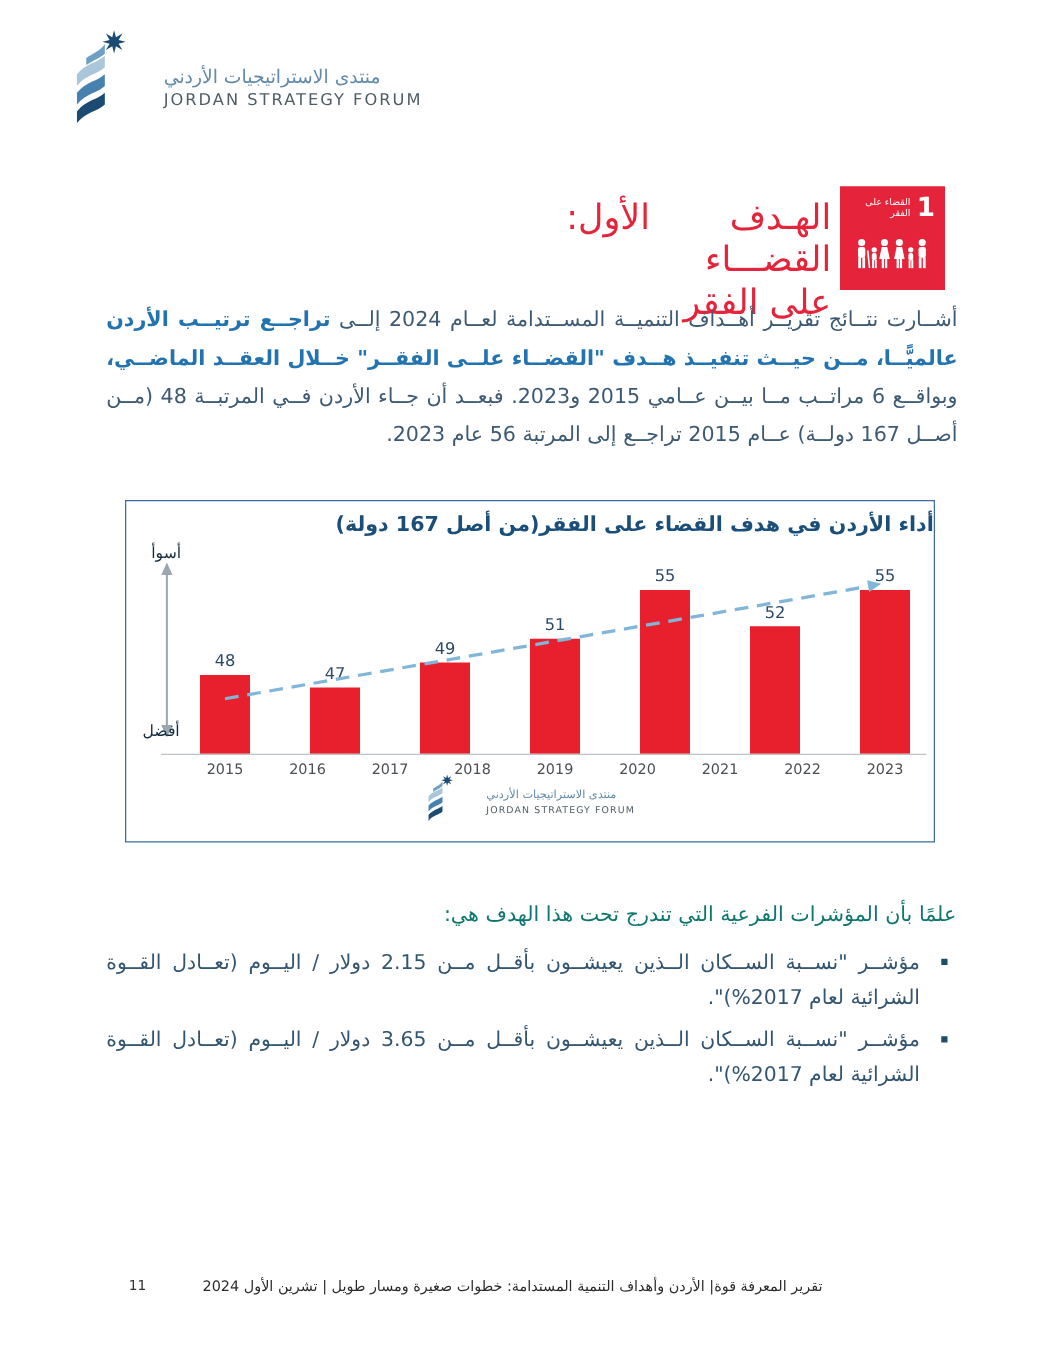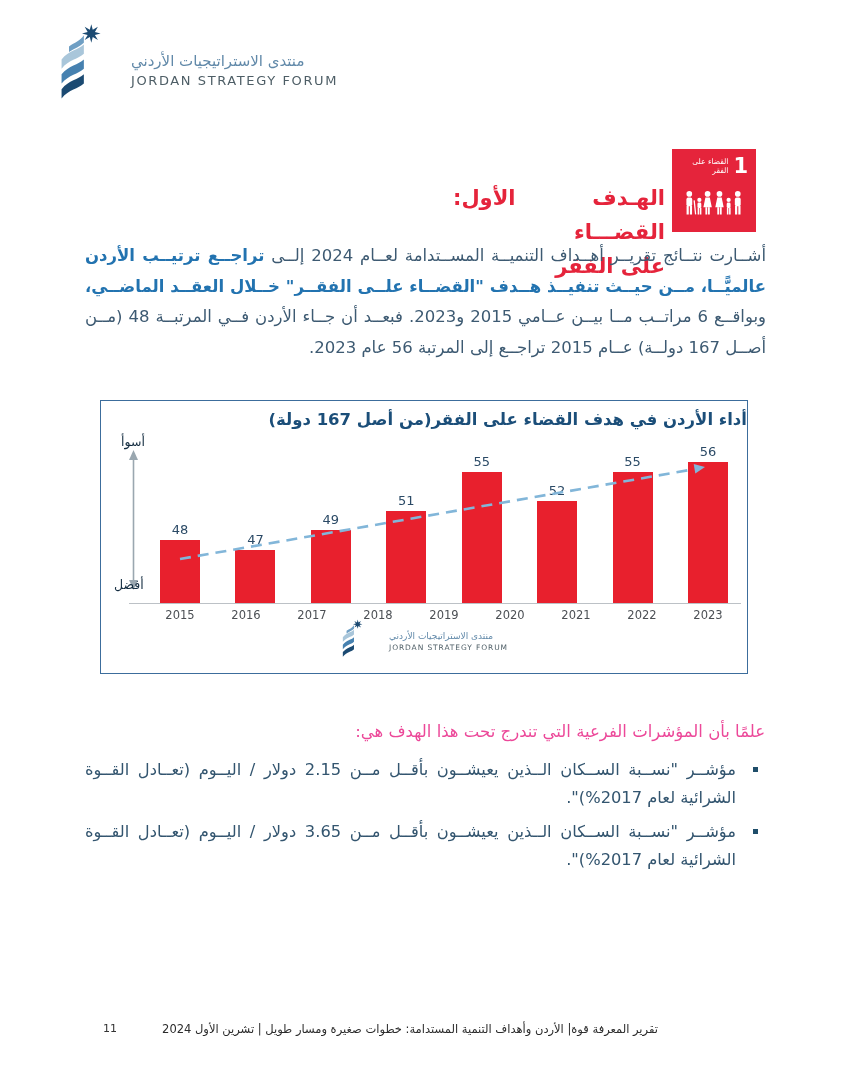--- a/index.html
+++ b/index.html
@@ -26,21 +26,21 @@
   .sdg-badge{
     position:absolute; left:672px; top:149px; width:84px; height:83px;
     background:var(--sdg-red,#e5243b); color:#fff; box-sizing:border-box; padding:7px 8px;
   }
   .sdg-badge-top{display:flex; flex-direction:row-reverse; justify-content:flex-start; direction:ltr; align-items:flex-start;}
   .sdg-number{font-size:21px; font-weight:700; line-height:20px; margin-left:5px;}
   .sdg-label{font-size:7.5px; line-height:9px; direction:rtl; margin-top:1px;}
   .sdg-people{position:absolute; left:10px; bottom:9px;}
   .goal-title{
     position:absolute; right:185px; top:157px; width:212px; direction:rtl;
-    color:var(--sdg-red,#e5243b); font-weight:700; font-size:21px; line-height:34px;margin-top:24px;
+    color:var(--sdg-red,#e5243b); font-weight:400; font-size:28px; line-height:34px;
   }
   .goal-line1{text-align:justify; text-align-last:justify;}
   .goal-line2{text-align:right;}
 
   
   .intro-par{
     position:absolute; left:85px; top:241px; width:681px; margin:0;
     direction:rtl; text-align:justify; font-size:16.5px; line-height:30.5px;
     color:var(--body-navy,#3d5a72);
   }
@@ -69,21 +69,21 @@
   .years-row{
     position:absolute; left:57px; top:207px; width:572px;
     display:flex; justify-content:space-between;
   }
   .year-label{width:44px; text-align:center; font-size:11.5px; color:#4b4f54;}
   .trend-svg{position:absolute; left:0; top:0; pointer-events:none;}
 
   
   .sub-intro{
     position:absolute; right:85px; top:722px; direction:rtl; font-size:16.5px;
-    color:#ec4899; margin:0;
+    color:#0f766e; margin:0;
   }
   .indicators{position:absolute; left:85px; top:756px; width:681px; direction:rtl;}
   .indicator-item{
     position:relative; padding-right:30px; box-sizing:border-box;
     text-align:justify; font-size:16.3px; line-height:27.5px; color:#33556f; margin-bottom:7px;
   }
   .indicator-item .sq{
     position:absolute; right:8px; top:11px; width:5px; height:5px; background:#1f4e6a;
   }
 
@@ -201,24 +201,20 @@
           <span class="bar-value">55</span>
           <div class="bar-rect" style="height: 131px;"></div>
         </div>
         <div class="bar-col">
           <span class="bar-value">52</span>
           <div class="bar-rect" style="height: 102px;"></div>
         </div>
         <div class="bar-col">
           <span class="bar-value">55</span>
           <div class="bar-rect" style="height: 131px;"></div>
-        </div>
-        <div class="bar-col">
-          <span class="bar-value">56</span>
-          <div class="bar-rect" style="height: 141px;"></div>
         </div>
       </div>
     <div class="x-baseline"></div>
     <div class="years-row" id="years-row">
         <span class="year-label">2015</span>
         <span class="year-label">2016</span>
         <span class="year-label">2017</span>
         <span class="year-label">2018</span>
         <span class="year-label">2019</span>
         <span class="year-label">2020</span>

